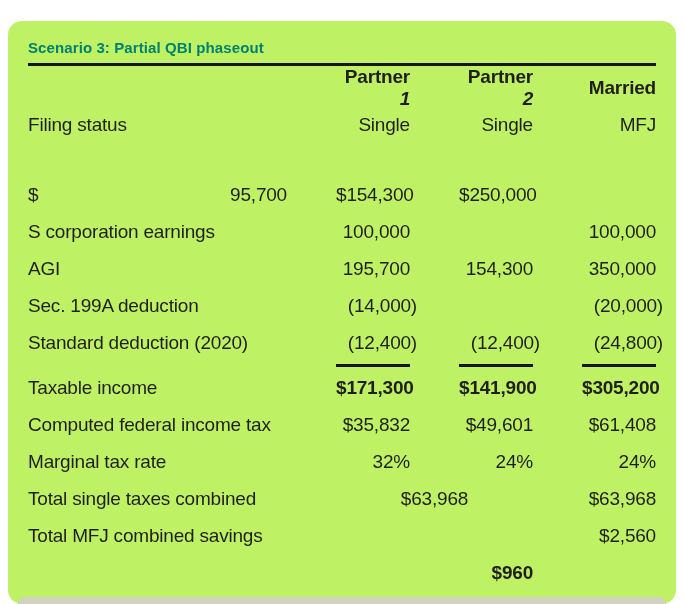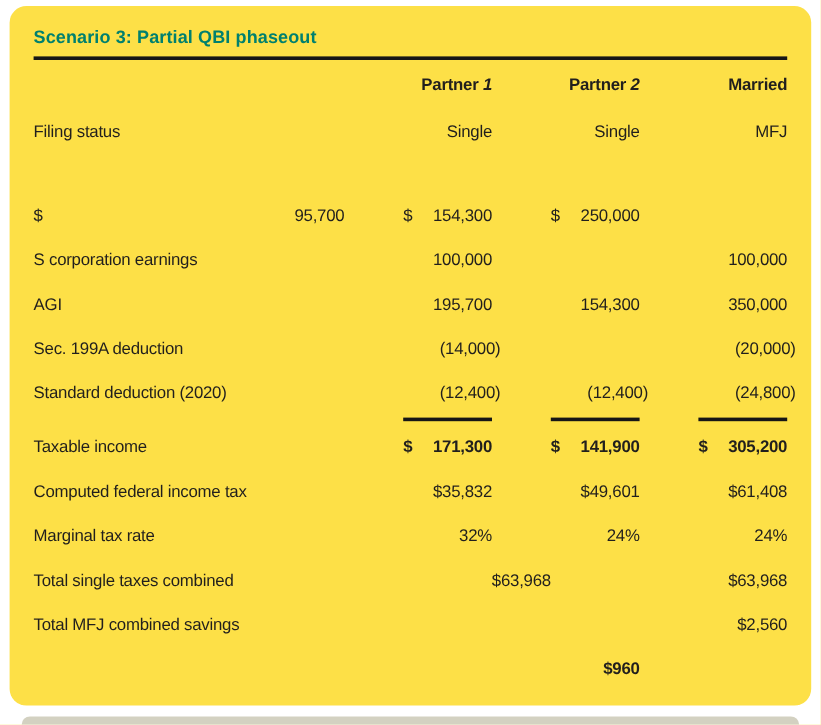--- a/index.html
+++ b/index.html
@@ -3,32 +3,32 @@
 <meta charset="utf-8">
 <style>
   html,body{margin:0;padding:0;}
   body{
     width:684px;height:604px;position:relative;overflow:hidden;
     background:#ffffff;
     font-family:"Liberation Sans", sans-serif;
     color:#211f1d;
   }
   .panel{
-    position:absolute;left:8px;top:5px;width:668px;height:583px;
-    background:#fde047;border-radius:14px;box-sizing:border-box;
+    position:absolute;left:8px;top:21px;width:668px;height:583px;
+    background:#bef264;border-radius:14px;box-sizing:border-box;
     padding:16px 20px 0 20px;
   }
   .title{
     margin:2px 0 0 0;font-size:15px;font-weight:bold;color:#00806e;
     letter-spacing:0.1px;
   }
   .title-rule{height:3px;background:#161616;margin-top:7px;}
   .row{
     display:grid;grid-template-columns:1fr 74px 74px 74px;column-gap:49px;
-    align-items:center;height:37px;font-size:14px;letter-spacing:-0.2px;
+    align-items:center;height:37px;font-size:19px;letter-spacing:-0.2px;
   }
   .row.header-row{height:40px;font-weight:bold;}
   .row.span2{grid-template-columns:1fr 197px 74px;}
   .row.only-mfj{grid-template-columns:1fr 74px;}
   .spacer{height:33px;}
   .label{font-weight:normal;}
   .num{text-align:right;}
   .money{display:flex;justify-content:space-between;}
   .paren{margin-right:-7px;}
   .bold{font-weight:bold;}

